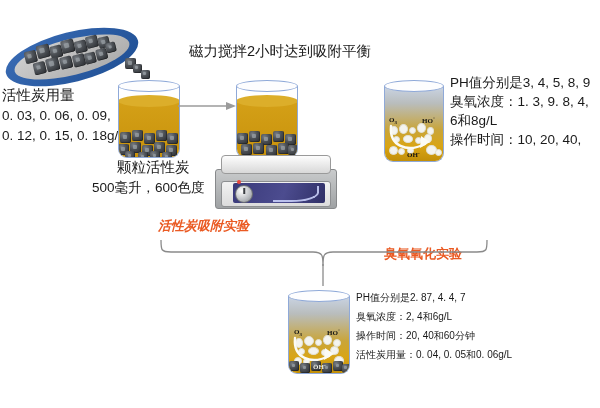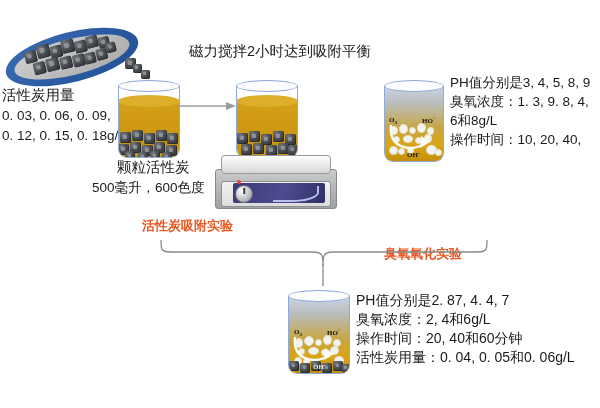--- a/index.html
+++ b/index.html
@@ -9,21 +9,21 @@
     font-family:"Liberation Sans","DejaVu Sans",sans-serif;
     position:relative;overflow:hidden;
     color:#1a1a1a;
   }
   .stage{position:absolute;left:0;top:0;width:600px;height:408px;}
 
   
   .txt{position:absolute;white-space:pre;line-height:1.34;color:#1a1a1a;}
   .t-title{font-size:14.5px;}
   .t-body{font-size:13.5px;}
-  .t-small{font-size:14px;}
+  .t-small{font-size:10px;}
   .t-red{color:#ea5a23;font-weight:bold;font-size:13px;white-space:nowrap;}
 
   
   .beaker{position:absolute;}
   .bk-body{position:absolute;left:0;top:6px;width:100%;height:calc(100% - 6px);
            border:1.6px solid #8fa9d8;border-top:none;
            border-radius:0 0 9px 9px;box-sizing:border-box;overflow:hidden;background:#fff;}
   .bk-rim{position:absolute;left:0;top:0;width:100%;height:12px;
           border:1.6px solid #8fa9d8;border-radius:50%;box-sizing:border-box;
           background:#fdfdfe;z-index:3;}
@@ -215,21 +215,21 @@
       <span class="chem chem-dark" style="left:22px;top:64px;">OH<sup style="font-size:5px;">-</sup></span>
     </div>
     <div class="bk-rim"></div>
   </div>
 
   <div class="txt t-body" style="left:450px;top:74px;">PH值分别是3, 4, 5, 8, 9</div>
   <div class="txt t-body" style="left:450px;top:93px;">臭氧浓度：1. 3, 9. 8, 4,</div>
   <div class="txt t-body" style="left:450px;top:112px;">6和8g/L</div>
   <div class="txt t-body" style="left:450px;top:131px;">操作时间：10, 20, 40,</div>
 
-  <div class="txt t-red" style="left:142px;top:217px;">活性炭吸附实验</div>
+  <div class="txt t-red" style="left:158px;top:217px;font-style:italic;">活性炭吸附实验</div>
   <div class="txt t-red" style="left:384px;top:217px;margin-top:28px;">臭氧氧化实验</div>
 
   <svg width="340" height="62" style="left:155px;top:238px;">
     <path d="M6,2 C6,12 6,14 16,14 L158,14 C168,14 168,18 168,28
              M332,2 C332,12 332,14 322,14 L178,14 C168,14 168,18 168,28" fill="none" stroke="#8a8a8a" stroke-width="1.3"></path>
     <line x1="168" y1="26" x2="168" y2="48" stroke="#8a8a8a" stroke-width="1.3"></line>
   </svg>
 
 
   <div class="beaker" style="left:288px;top:290px;width:62px;height:84px;">

